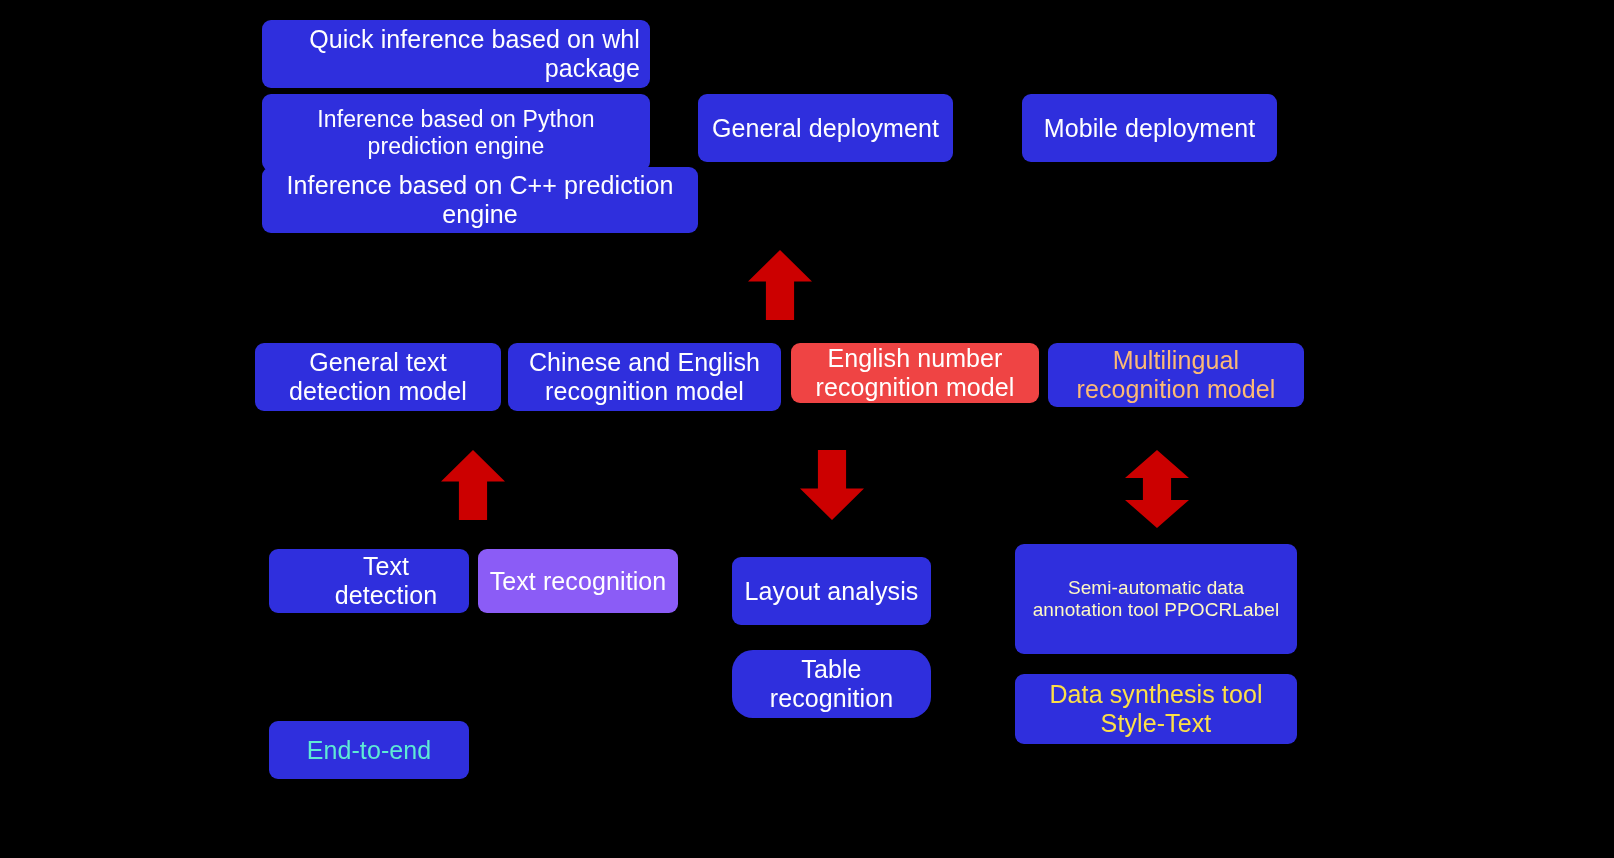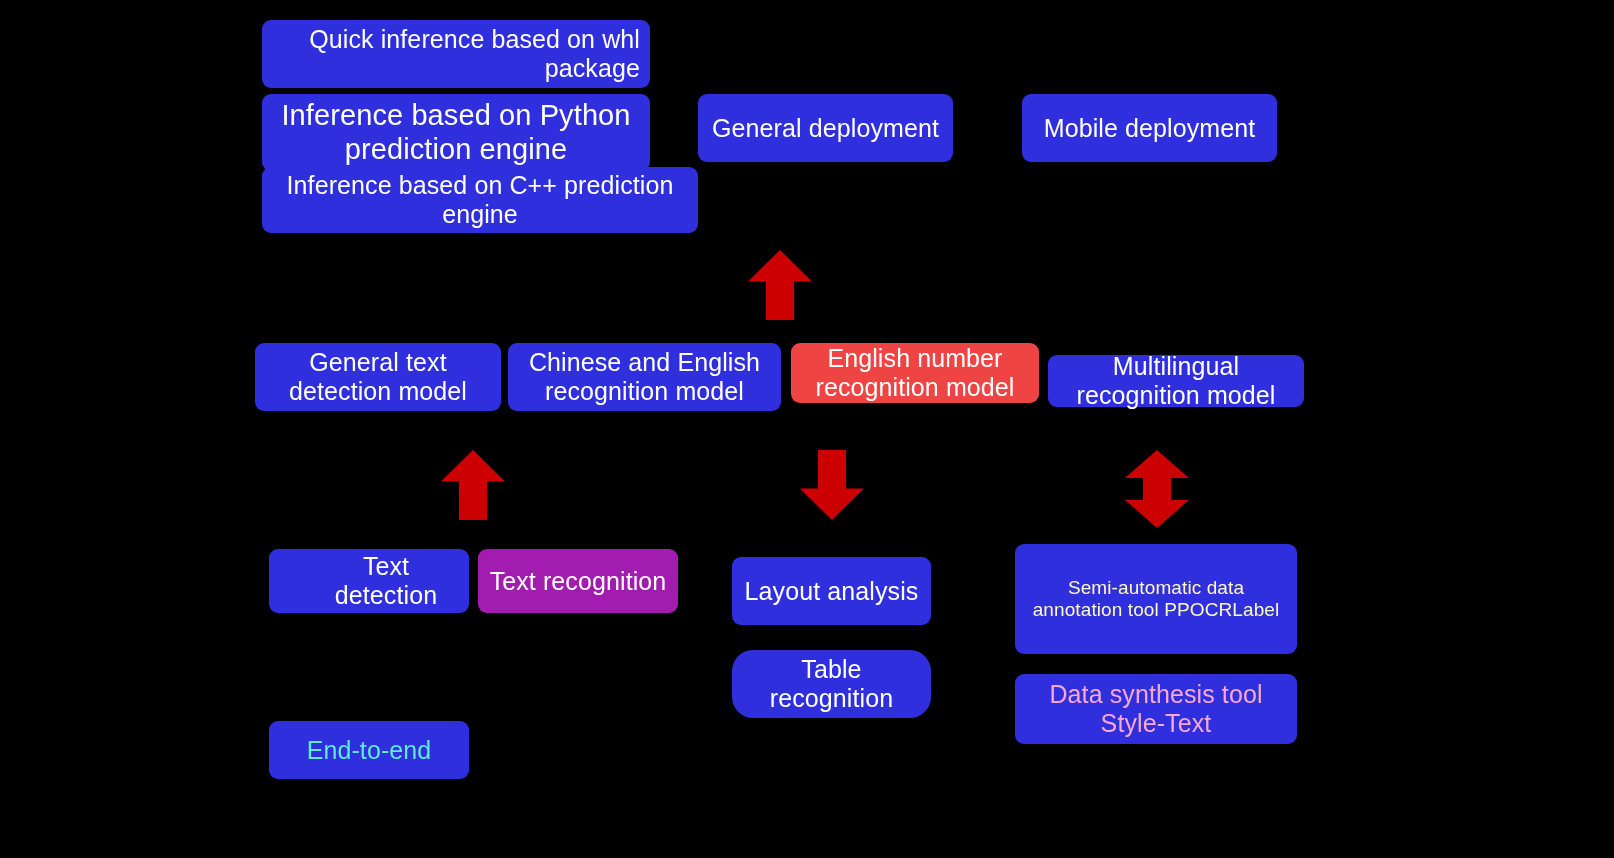--- a/index.html
+++ b/index.html
@@ -50,63 +50,63 @@
     height: 100%;
   }
 </style>
 </head>
 <body>
 
 <div id="canvas">
     <div class="node" style="left: 262px; top: 20px; width: 388px; height: 68px; font-size: 25px; background: rgb(47, 47, 221); color: rgb(255, 255, 255); text-align: right;">
       <span>Quick inference based on whl package</span>
     </div>
-    <div class="node" style="left: 262px; top: 94px; width: 388px; height: 77px; font-size: 29px; background: rgb(47, 47, 221); color: rgb(255, 255, 255);">
+    <div class="node" style="left: 262px; top: 94px; width: 388px; height: 77px; font-size: 23px; background: rgb(47, 47, 221); color: rgb(255, 255, 255);">
       <span>Inference based on Python prediction engine</span>
     </div>
     <div class="node" style="left: 262px; top: 167px; width: 436px; height: 66px; font-size: 25px; background: rgb(47, 47, 221); color: rgb(255, 255, 255);">
       <span>Inference based on C++ prediction engine</span>
     </div>
     <div class="node" style="left: 698px; top: 94px; width: 255px; height: 68px; font-size: 25px; background: rgb(47, 47, 221); color: rgb(255, 255, 255);">
       <span>General deployment</span>
     </div>
     <div class="node" style="left: 1022px; top: 94px; width: 255px; height: 68px; font-size: 25px; background: rgb(47, 47, 221); color: rgb(255, 255, 255);">
       <span>Mobile deployment</span>
     </div>
     <div class="node" style="left: 255px; top: 343px; width: 246px; height: 68px; font-size: 25px; background: rgb(47, 47, 221); color: rgb(255, 255, 255);">
       <span>General text detection model</span>
     </div>
     <div class="node" style="left: 508px; top: 343px; width: 273px; height: 68px; font-size: 25px; background: rgb(47, 47, 221); color: rgb(255, 255, 255);">
       <span>Chinese and English recognition model</span>
     </div>
     <div class="node" style="left: 791px; top: 343px; width: 248px; height: 60px; font-size: 25px; background: #ef4444; color: rgb(255, 255, 255);">
       <span>English number recognition model</span>
     </div>
-    <div class="node" style="left: 1048px; top: 343px; width: 256px; height: 52px; font-size: 25px; background: rgb(47, 47, 221); color: #ffffff; margin-top: 12px;">
+    <div class="node" style="left: 1048px; top: 343px; width: 256px; height: 64px; font-size: 25px; background: rgb(47, 47, 221); color: #fdba74;">
       <span>Multilingual recognition model</span>
     </div>
     <div class="node" style="left: 269px; top: 549px; width: 200px; height: 64px; font-size: 25px; background: rgb(47, 47, 221); color: rgb(255, 255, 255); padding-left: 44px;">
       <span>Text detection</span>
     </div>
-    <div class="node" style="left: 478px; top: 549px; width: 200px; height: 64px; font-size: 25px; background: #a21caf; color: rgb(255, 255, 255);">
+    <div class="node" style="left: 478px; top: 549px; width: 200px; height: 64px; font-size: 25px; background: #8b5cf6; color: rgb(255, 255, 255);">
       <span>Text recognition</span>
     </div>
     <div class="node" style="left: 269px; top: 721px; width: 200px; height: 58px; font-size: 25px; background: rgb(47, 47, 221); color: #5eead4;">
       <span>End-to-end</span>
     </div>
     <div class="node" style="left: 732px; top: 557px; width: 199px; height: 68px; font-size: 25px; background: rgb(47, 47, 221); color: rgb(255, 255, 255);">
       <span>Layout analysis</span>
     </div>
     <div class="node" style="left: 732px; top: 650px; width: 199px; height: 68px; font-size: 25px; background: rgb(47, 47, 221); color: rgb(255, 255, 255); border-radius: 21px;">
       <span>Table recognition</span>
     </div>
     <div class="node" style="left: 1015px; top: 544px; width: 282px; height: 110px; font-size: 19px; background: rgb(47, 47, 221); color: #fef9c3;">
       <span>Semi-automatic data annotation tool PPOCRLabel</span>
     </div>
-    <div class="node" style="left: 1015px; top: 674px; width: 282px; height: 70px; font-size: 25px; background: rgb(47, 47, 221); color: #f9a8d4;">
+    <div class="node" style="left: 1015px; top: 674px; width: 282px; height: 70px; font-size: 25px; background: rgb(47, 47, 221); color: #fde047;">
       <span>Data synthesis tool Style-Text</span>
     </div>
     <div class="arrow" style="left: 748px; top: 250px; width: 64px; height: 70px;">
       <svg viewBox="0 0 100 100" preserveAspectRatio="none">
         <path d="M50 0 L100 45 L72 45 L72 100 L28 100 L28 45 L0 45 Z" fill="#cc0000"></path>
       </svg>
     </div>
     <div class="arrow" style="left: 441px; top: 450px; width: 64px; height: 70px;">
       <svg viewBox="0 0 100 100" preserveAspectRatio="none">
         <path d="M50 0 L100 45 L72 45 L72 100 L28 100 L28 45 L0 45 Z" fill="#cc0000"></path>

